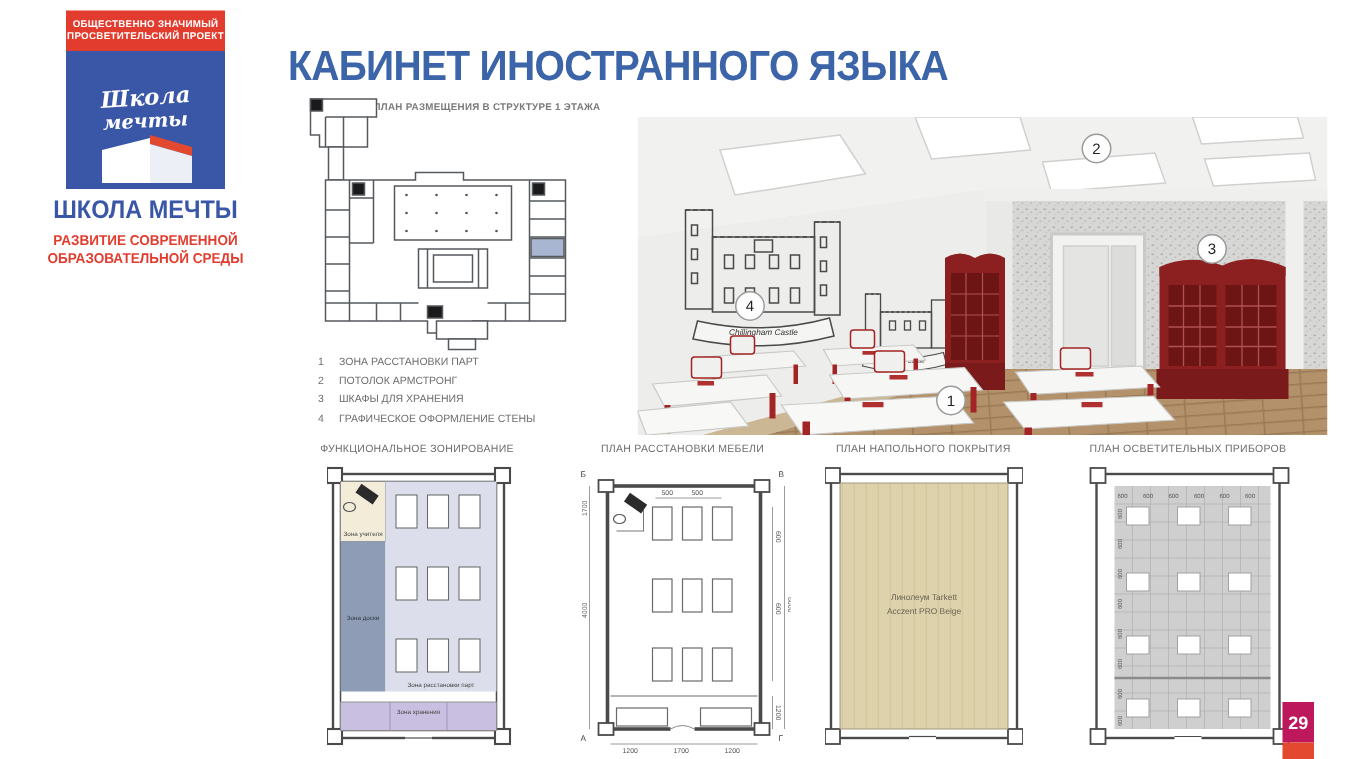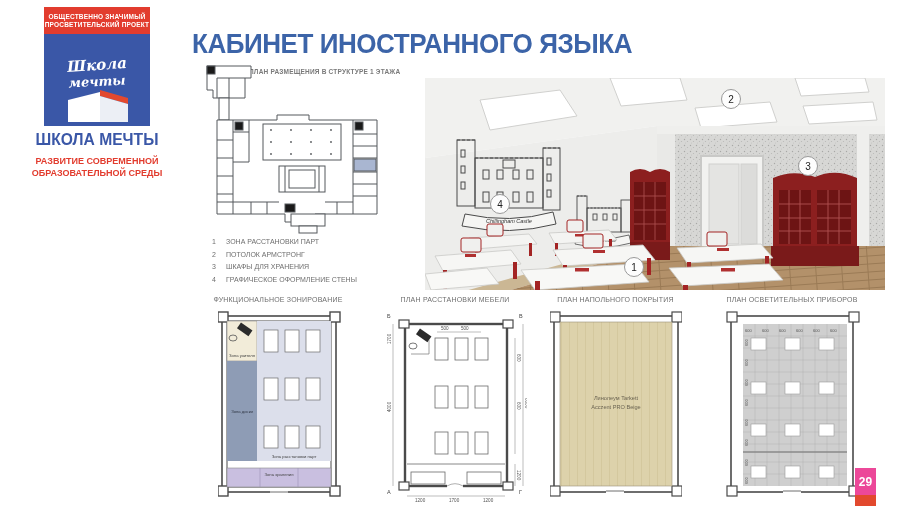--- a/index.html
+++ b/index.html
@@ -28,21 +28,21 @@
 
   
   #legend{left:212px;top:238px;font-size:7px;color:#6e6e6e;}
   .legend-row{display:flex;margin-bottom:5.5px;}
   .legend-num{width:14px;}
   
   .plan-title{font-size:7px;color:#6e6e6e;text-align:center;letter-spacing:.2px;}
 
   
   #page-badge{left:855px;top:468px;width:21px;height:38px;}
-  #page-badge .blue{position:absolute;top:0;left:0;width:21px;height:27px;background:#ec4899;
+  #page-badge .blue{position:absolute;top:0;left:0;width:21px;height:27px;background:#be185d;
      color:#fff;font-size:12px;font-weight:bold;display:flex;align-items:center;justify-content:center;}
   #page-badge .red{position:absolute;top:27px;left:0;width:21px;height:11px;background:#e2492e;}
 
   svg{display:block;}
   text{font-family:"Liberation Sans", sans-serif;}
 </style>
 </head>
 <body>
 
 <div id="slide">

